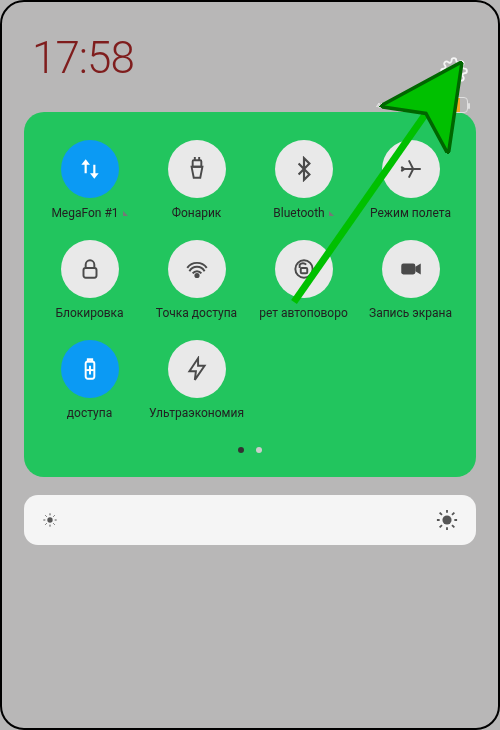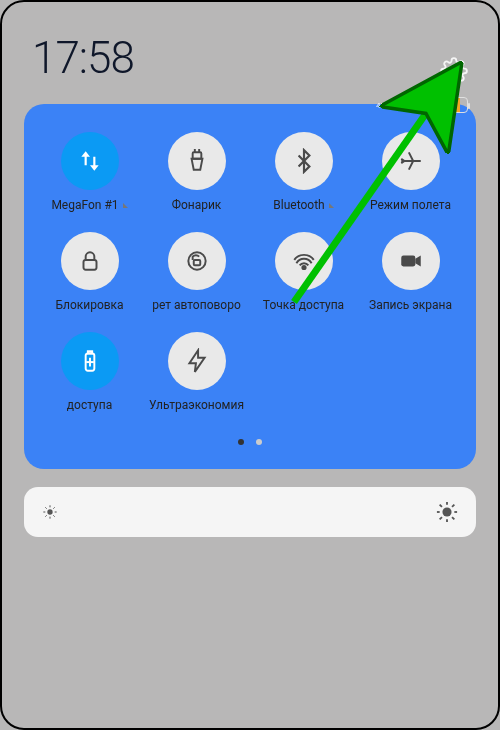--- a/index.html
+++ b/index.html
@@ -1,27 +1,27 @@
 <!DOCTYPE html>
 <html><head>
 <meta charset="utf-8">
 <style>
 * { margin: 0; padding: 0; box-sizing: border-box; font-family: -apple-system, BlinkMacSystemFont, "Segoe UI", Roboto, sans-serif; }
 body { width: 500px; height: 730px; background: #b8b7b7; position: relative; overflow: hidden; border-radius: 24px; border: 2px solid #000; }
-.status-bar { padding: 30px 40px 10px 30px; color: #0f172a; }
+.status-bar { padding: 30px 40px 10px 30px; color: #7f1d1d; }
 .clock { font-size: 44px; font-weight: 300; letter-spacing: -1px; }
 .date { font-size: 15px; margin-top: -2px; opacity: 0.95; }
 .status-icons { position: absolute; top: 55px; right: 30px; display: flex; align-items: flex-end; gap: 4px; }
 .status-icons .settings { color: #f5f5f5; }
 .status-icons .signal-group { position: absolute; top: 40px; right: 0; display: flex; align-items: center; gap: 6px; }
 .signal-4g { font-size: 8px; color: #f5f5f5; }
 .battery { width: 34px; height: 16px; border: 1px solid #e0e0e0; border-radius: 4px; position: relative; display: flex; align-items: center; }
 .battery::after { content: ""; position: absolute; right: -3px; top: 5px; width: 2px; height: 6px; background: #e0e0e0; border-radius: 1px; }
 .battery-fill { height: 100%; width: 79%; background: #f5a623; border-radius: 3px 0 0 3px; display: flex; align-items: center; justify-content: center; font-size: 8px; color: #fff; }
-.panel { margin: 10px 22px; background: #3b82f6; border-radius: 20px; padding: 28px 12px 20px 12px; }
+.panel { margin: 18px 22px; background: #22c55e; border-radius: 20px; padding: 28px 12px 20px 12px; }
 .grid { display: grid; grid-template-columns: repeat(4, 1fr); gap: 20px 0; }
 .toggle { display: flex; flex-direction: column; align-items: center; cursor: pointer; }
 .toggle-circle { width: 58px; height: 58px; border-radius: 50%; display: flex; align-items: center; justify-content: center; }
 .toggle-circle.on { background: #0b9af4; color: #fff; }
 .toggle-circle.off { background: #e9e9e9; color: #4a4a4a; }
 .toggle-label { margin-top: 8px; font-size: 12px; color: #222; white-space: nowrap; max-width: 106px; overflow: hidden; display: flex; align-items: center; justify-content: center; gap: 2px; }
 .tri { display: inline-block; width: 0; height: 0; border-style: solid; border-width: 5px 0 0 5px; border-color: transparent transparent transparent #777; margin-left: 2px; }
 .dots { text-align: center; margin-top: 18px; }
 .dot { display: inline-block; width: 6px; height: 6px; border-radius: 50%; margin: 0 4px; }
 .dot.active { background: #333; }
@@ -119,40 +119,40 @@
             <path d="M8 11 V8 a4 4 0 0 1 8 0 v3"></path>
           </svg>
         </div>
         <div class="toggle-label">
           <span>Блокировка</span>
         </div>
       </div>
       <div class="toggle">
         <div class="toggle-circle off">
           <svg width="26" height="26" viewBox="0 0 24 24" fill="none" stroke="currentColor" stroke-width="1.8">
-            <circle cx="12" cy="12" r="8"></circle>
-            <path d="M8 11 V8 a4 4 0 0 1 6 0"></path>
-            <rect x="9" y="11" width="6" height="5" rx="1"></rect>
-          </svg>
-        </div>
-        <div class="toggle-label">
-          <span>рет автоповоро</span>
-        </div>
-      </div>
-      <div class="toggle">
-        <div class="toggle-circle off">
-          <svg width="26" height="26" viewBox="0 0 24 24" fill="none" stroke="currentColor" stroke-width="1.8">
             <path d="M5 14 a8 8 0 0 1 14 0"></path>
             <path d="M8 16 a5 5 0 0 1 8 0"></path>
             <circle cx="12" cy="18" r="1.5" fill="currentColor"></circle>
             <path d="M3 11 a11 11 0 0 1 18 0"></path>
           </svg>
         </div>
         <div class="toggle-label">
           <span>Точка доступа</span>
+        </div>
+      </div>
+      <div class="toggle">
+        <div class="toggle-circle off">
+          <svg width="26" height="26" viewBox="0 0 24 24" fill="none" stroke="currentColor" stroke-width="1.8">
+            <circle cx="12" cy="12" r="8"></circle>
+            <path d="M8 11 V8 a4 4 0 0 1 6 0"></path>
+            <rect x="9" y="11" width="6" height="5" rx="1"></rect>
+          </svg>
+        </div>
+        <div class="toggle-label">
+          <span>рет автоповоро</span>
         </div>
       </div>
       <div class="toggle">
         <div class="toggle-circle off">
           <svg width="26" height="26" viewBox="0 0 24 24" fill="currentColor">
             <rect x="3" y="7" width="13" height="10" rx="2"></rect>
             <path d="M16 10 L21 7 V17 L16 14 Z"></path>
           </svg>
         </div>
         <div class="toggle-label">

